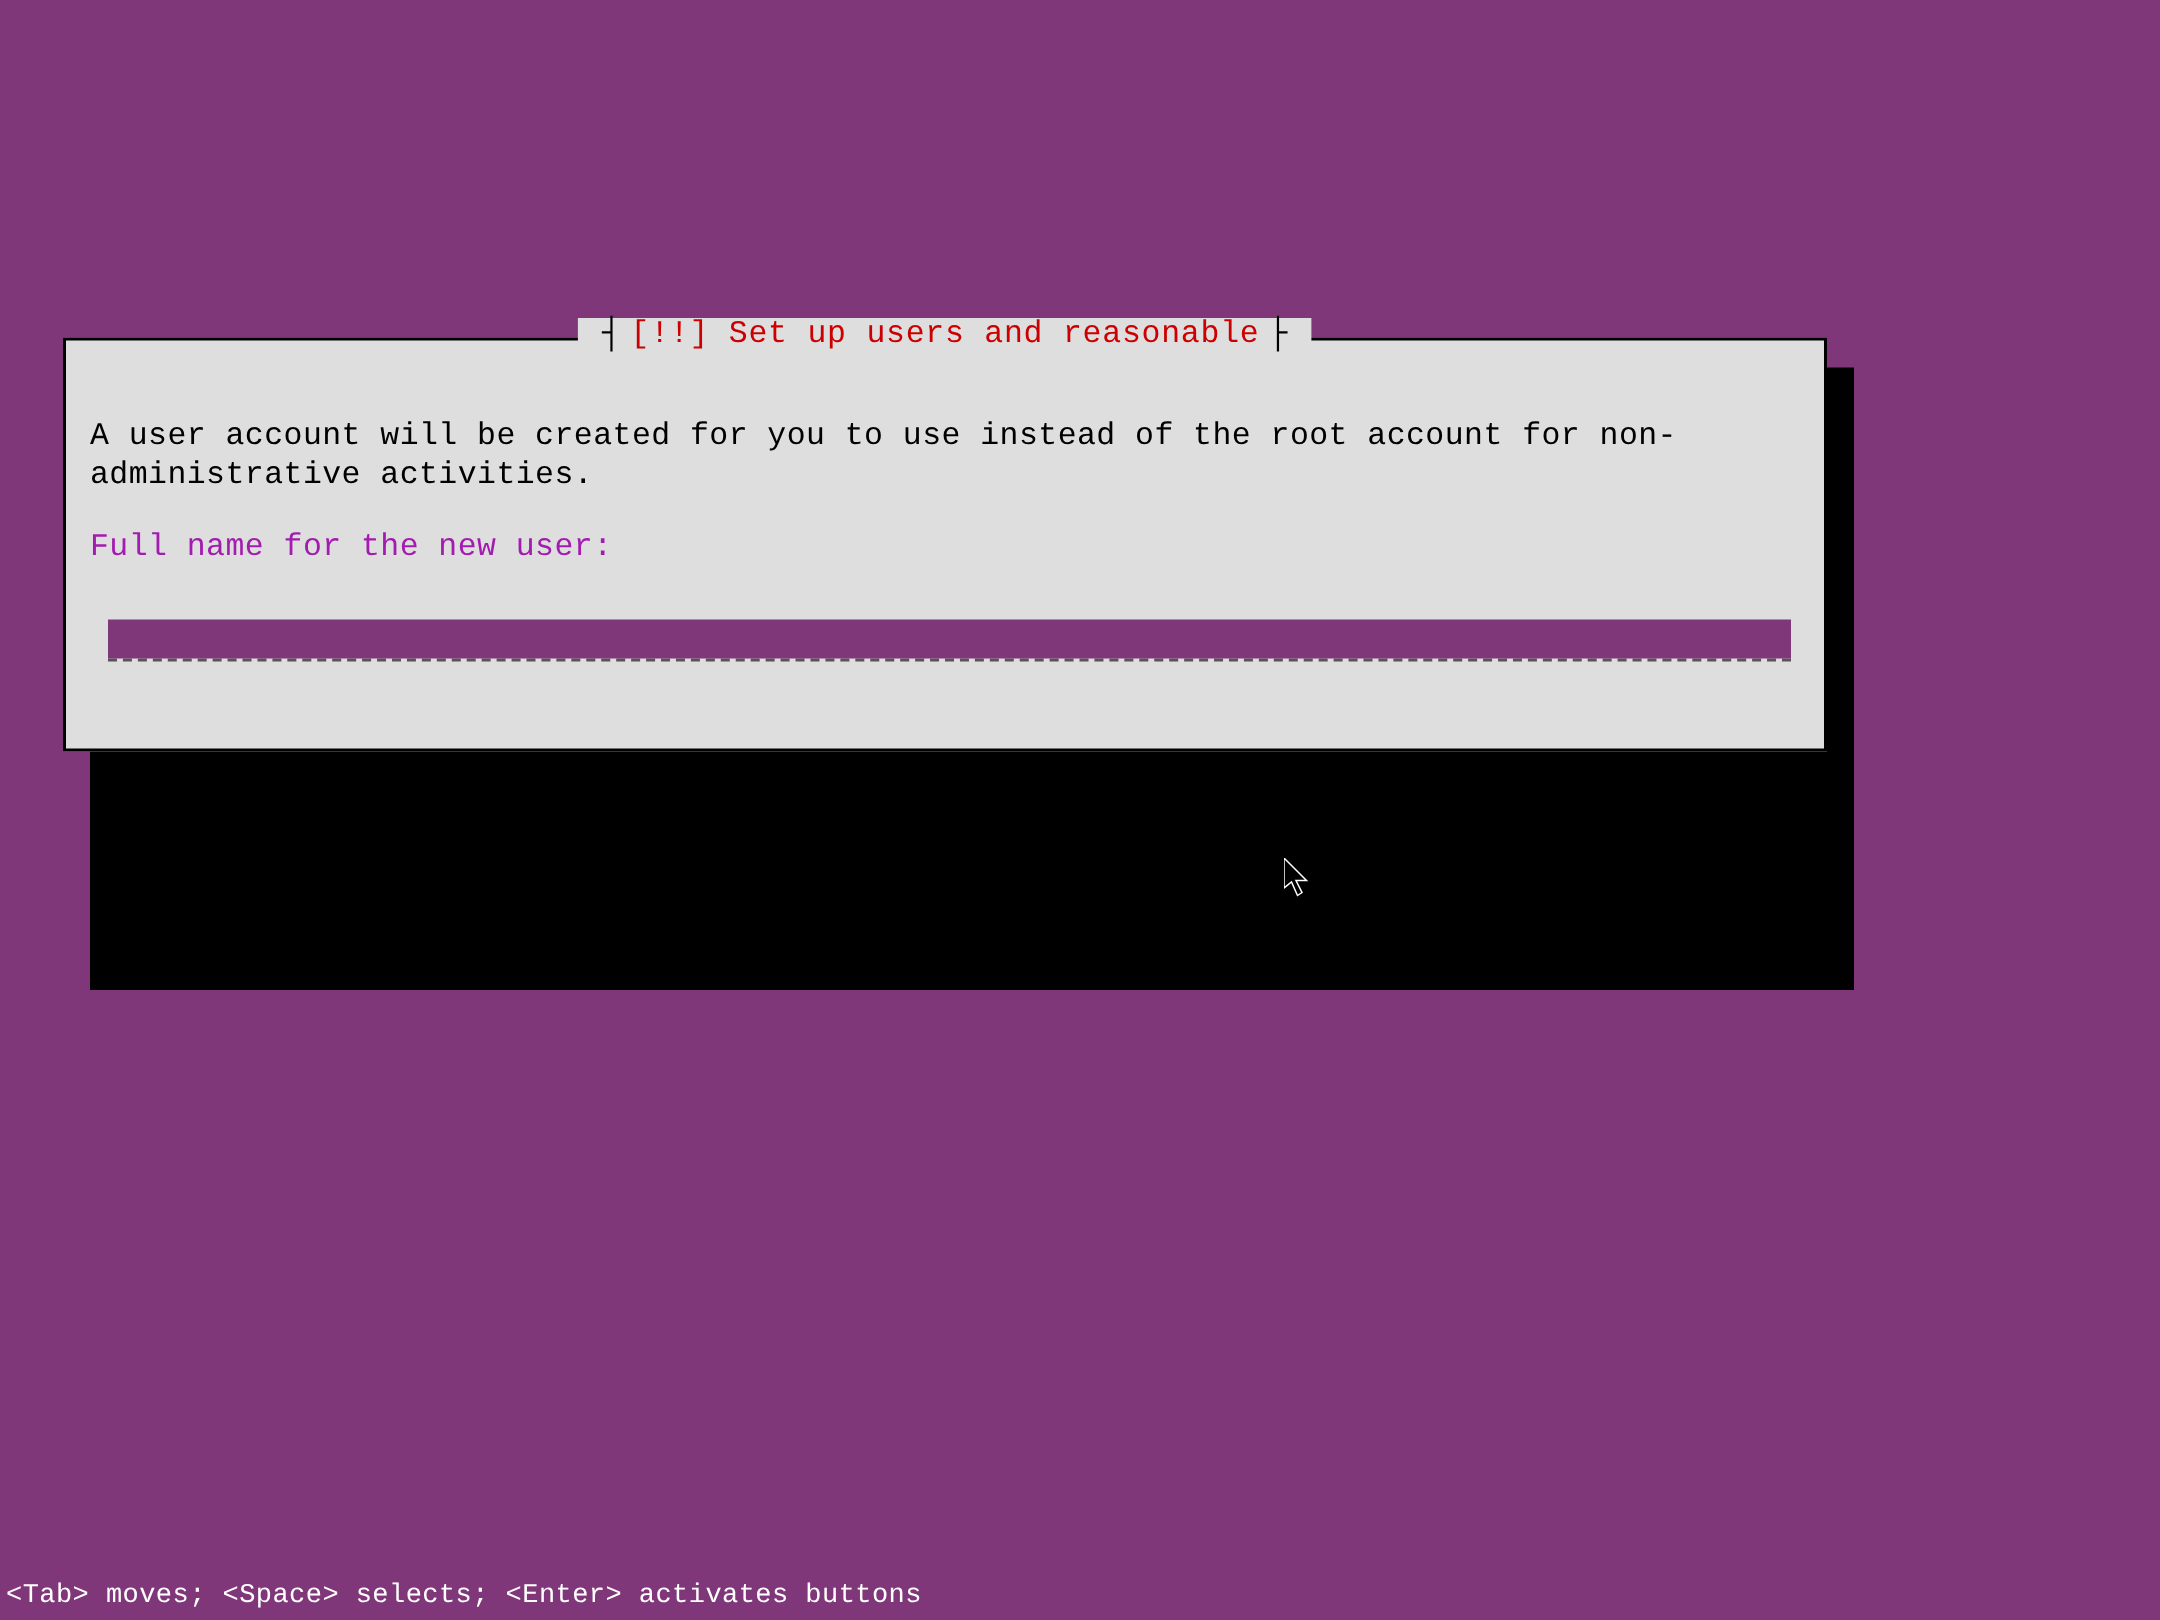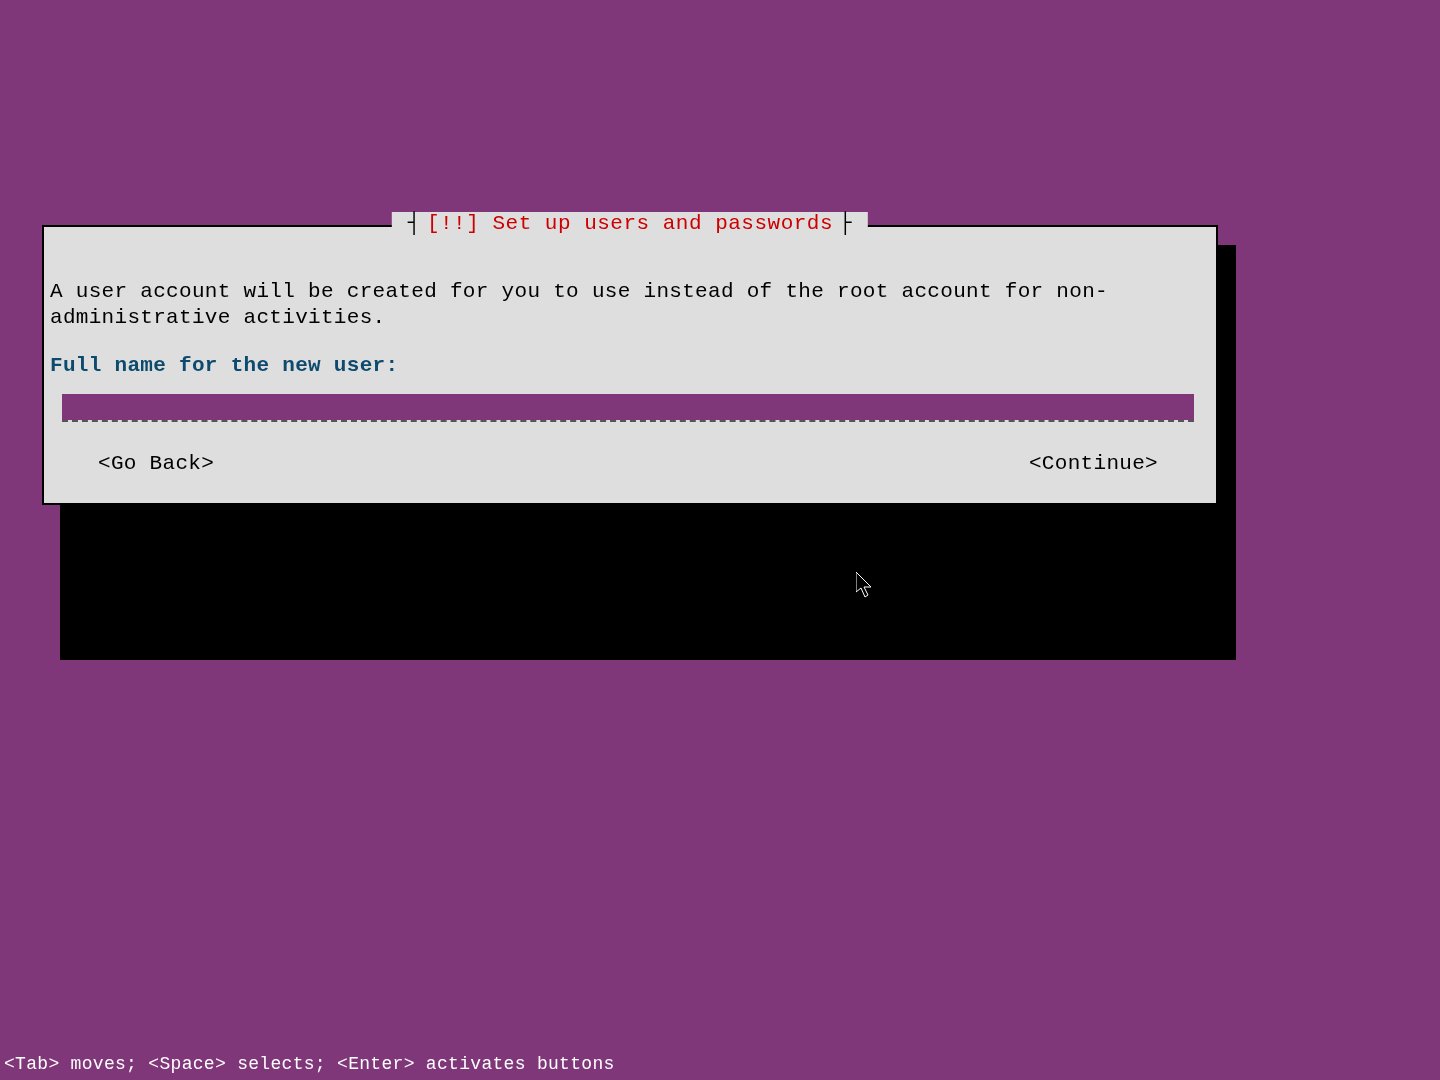--- a/index.html
+++ b/index.html
@@ -43,34 +43,33 @@
       padding: 0 10px;
       white-space: nowrap;
       font-size: 21px;
       letter-spacing: 0.5px;
     }
     .title .lbrk, .title .rbrk {
       color: #000;
       padding: 0 6px;
     }
     .content {
-      padding: 52px 20px 28px 6px;
+      padding: 52px 20px 28px 16px;
     }
     .para {
       color: #000;
       line-height: 1.22;
       letter-spacing: 0.3px;
       margin-bottom: 24px;
       white-space: pre-wrap;
     }
     .prompt {
-      color: #0c4a6e;
+      color: #a21caf;
       letter-spacing: 0.3px;
-      margin-bottom: 17px;
-      font-weight: bold;
+      margin-bottom: 36px;
     }
     .input-line {
       margin-left: 12px;
       margin-right: 2px;
       border-bottom: 2px dashed #555;
       padding-bottom: 0;
       margin-bottom: 30px;
     }
     .input-field {
       width: 100%;
@@ -109,32 +108,28 @@
     .cursor svg { display: block; }
   </style>
 </head>
 <body>
 
 <div class="shadow"></div>
 
 <div class="dialog">
   <div class="title-wrap">
     <div class="title">
-      <span class="lbrk">┤</span><span>[!!] Set up users and passwords</span><span class="rbrk">├</span>
+      <span class="lbrk">┤</span><span>[!!] Set up users and reasonable</span><span class="rbrk">├</span>
     </div>
   </div>
   <div class="content">
     <div class="para">A user account will be created for you to use instead of the root account for non-administrative activities.</div>
     <div class="prompt">Full name for the new user:</div>
     <div class="input-line">
       <input class="input-field" type="text" value="" style="">
-    </div>
-    <div class="button-row">
-      <span class="btn">&lt;Go Back&gt;</span>
-      <span class="btn">&lt;Continue&gt;</span>
     </div>
   </div>
 </div>
 
 <div class="help-bar">&lt;Tab&gt; moves; &lt;Space&gt; selects; &lt;Enter&gt; activates buttons</div>
 
 <div class="cursor" style="left:856px; top:572px;">
   <svg width="18" height="26" viewBox="0 0 18 26">
     <polygon points="0,0 0,20 5,16 9,25 12,23 8,15 15,15" fill="#000" stroke="#fff" stroke-width="1"></polygon>
   </svg>

